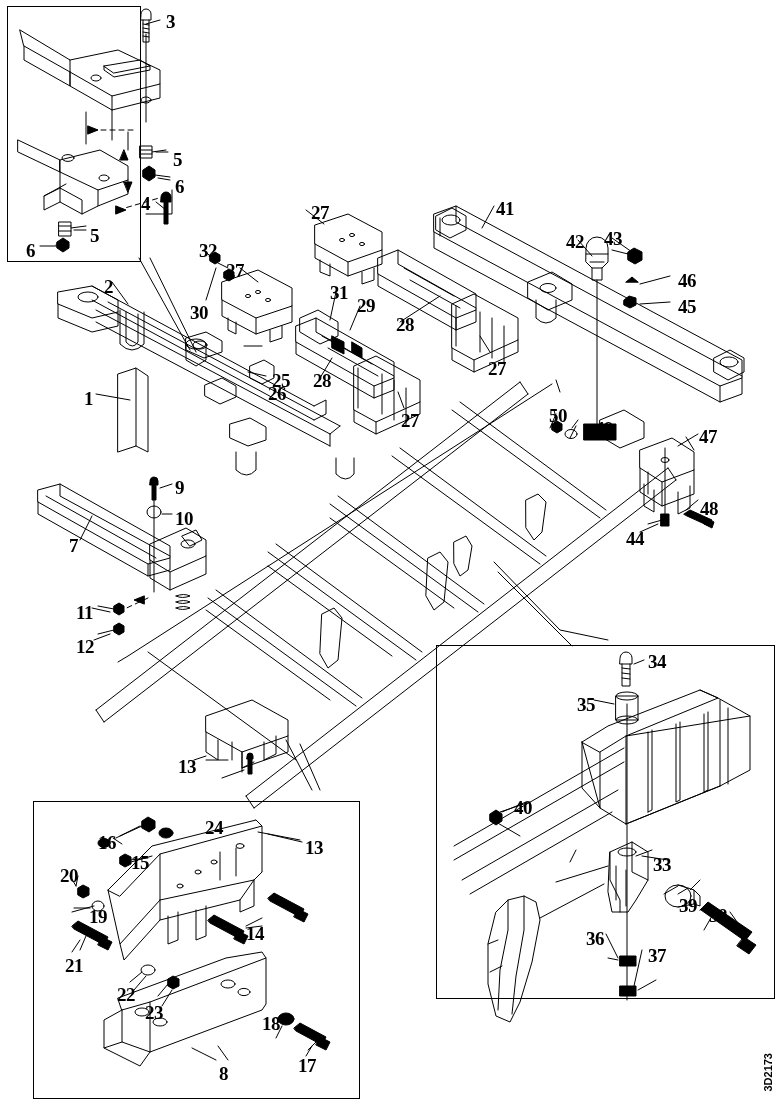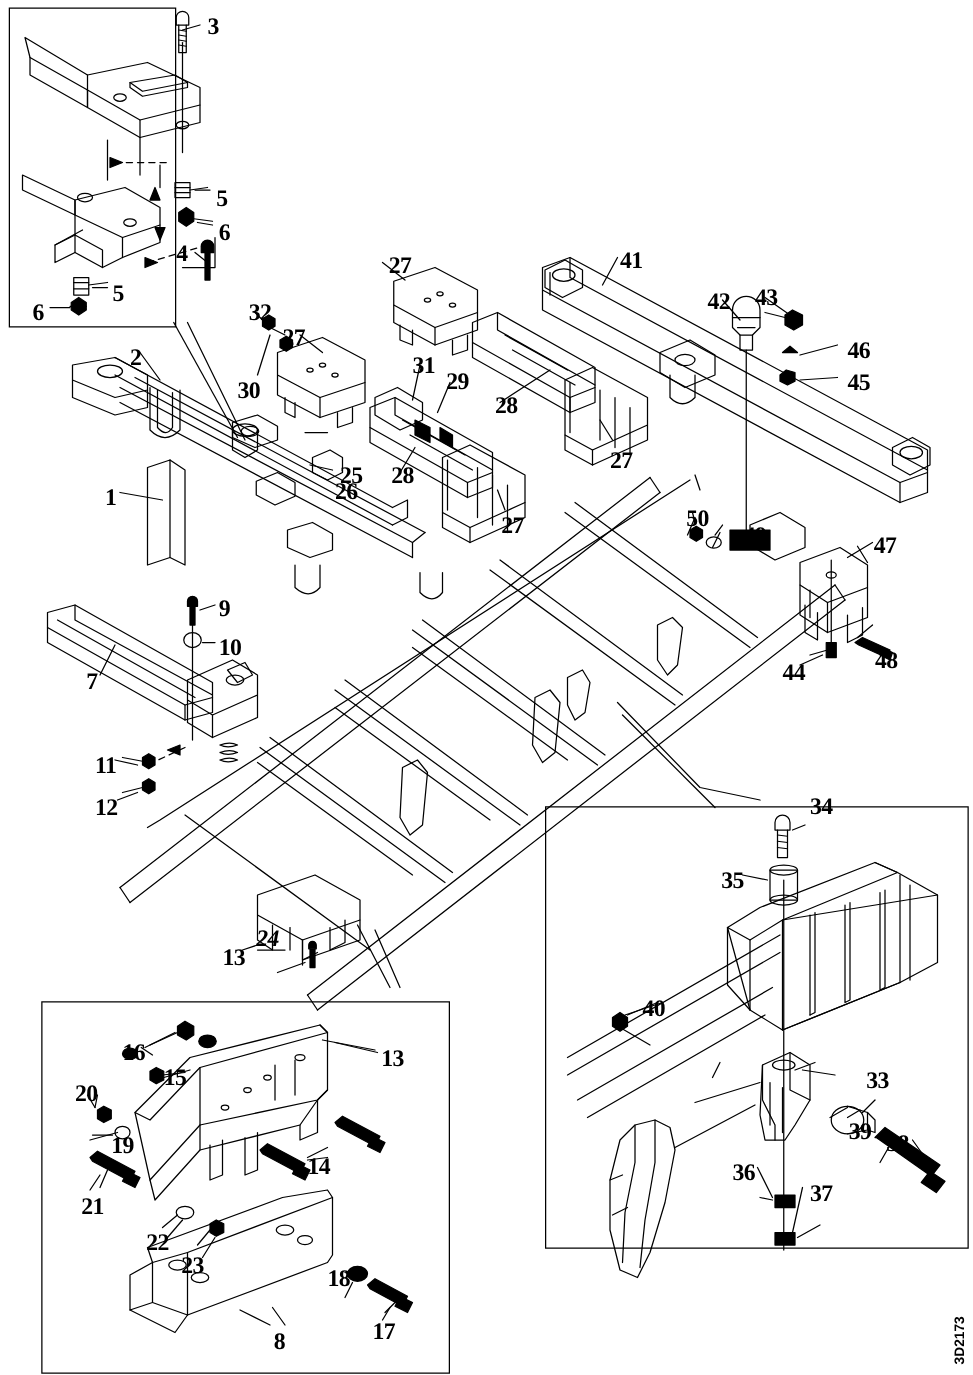--- a/index.html
+++ b/index.html
@@ -549,35 +549,35 @@
       <div class="callout" style="left: 488px; top: 359px;">27</div>
       <div class="callout" style="left: 84px; top: 389px;">1</div>
       <div class="callout" style="left: 272px; top: 371px;">25</div>
       <div class="callout" style="left: 313px; top: 371px;">28</div>
       <div class="callout" style="left: 401px; top: 411px;">27</div>
       <div class="callout" style="left: 549px; top: 406px;">50</div>
       <div class="callout" style="left: 573px; top: 419px; padding-left: 22px;">49</div>
       <div class="callout" style="left: 699px; top: 427px;">47</div>
       <div class="callout" style="left: 175px; top: 478px;">9</div>
       <div class="callout" style="left: 175px; top: 509px;">10</div>
-      <div class="callout" style="left: 700px; top: 519px; font-family: Liberation Serif, serif;">48</div>
+      <div class="callout" style="left: 700px; top: 499px; font-family: Liberation Serif, serif;">48</div>
       <div class="callout" style="left: 626px; top: 529px;">44</div>
       <div class="callout" style="left: 69px; top: 536px;">7</div>
       <div class="callout" style="left: 76px; top: 603px;">11</div>
       <div class="callout" style="left: 76px; top: 637px;">12</div>
-      <div class="callout" style="left: 648px; top: 636px; text-align: center;">34</div>
+      <div class="callout" style="left: 648px; top: 652px; text-align: center;">34</div>
       <div class="callout" style="left: 577px; top: 695px;">35</div>
       <div class="callout" style="left: 178px; top: 757px;">13</div>
-      <div class="callout" style="left: 205px; top: 742px; font-style: italic;">24</div>
+      <div class="callout" style="left: 205px; top: 818px;">24</div>
       <div class="callout" style="left: 514px; top: 798px;">40</div>
       <div class="callout" style="left: 98px; top: 833px;">16</div>
       <div class="callout" style="left: 305px; top: 838px;">13</div>
       <div class="callout" style="left: 131px; top: 853px;">15</div>
       <div class="callout" style="left: 60px; top: 866px;">20</div>
-      <div class="callout" style="left: 653px; top: 855px; margin-left: 40px;">33</div>
+      <div class="callout" style="left: 653px; top: 855px;">33</div>
       <div class="callout" style="left: 53px; top: 907px; margin-left: 36px;">19</div>
       <div class="callout" style="left: 679px; top: 880px; margin-top: 16px;">39</div>
       <div class="callout" style="left: 709px; top: 906px;">38</div>
       <div class="callout" style="left: 246px; top: 924px;">14</div>
       <div class="callout" style="left: 65px; top: 956px;">21</div>
       <div class="callout" style="left: 586px; top: 929px;">36</div>
       <div class="callout" style="left: 648px; top: 946px; text-align: center;">37</div>
       <div class="callout" style="left: 117px; top: 985px;">22</div>
       <div class="callout" style="left: 145px; top: 1003px;">23</div>
       <div class="callout" style="left: 262px; top: 1014px;">18</div>

